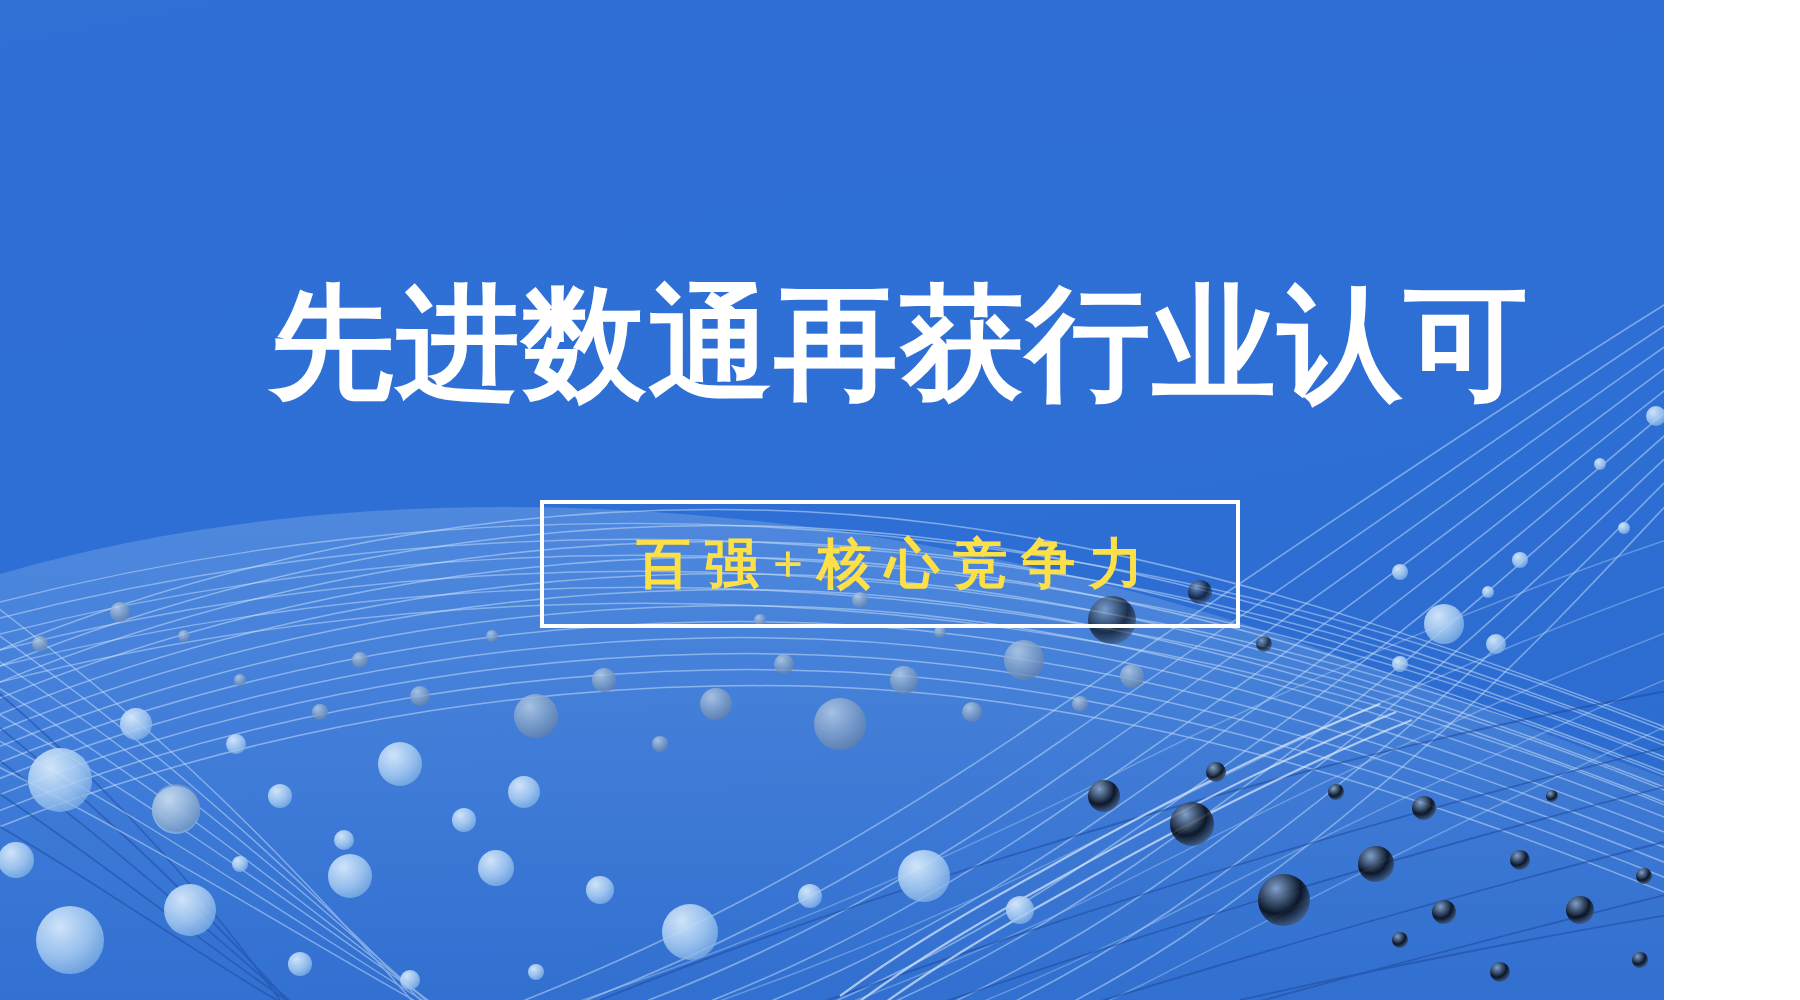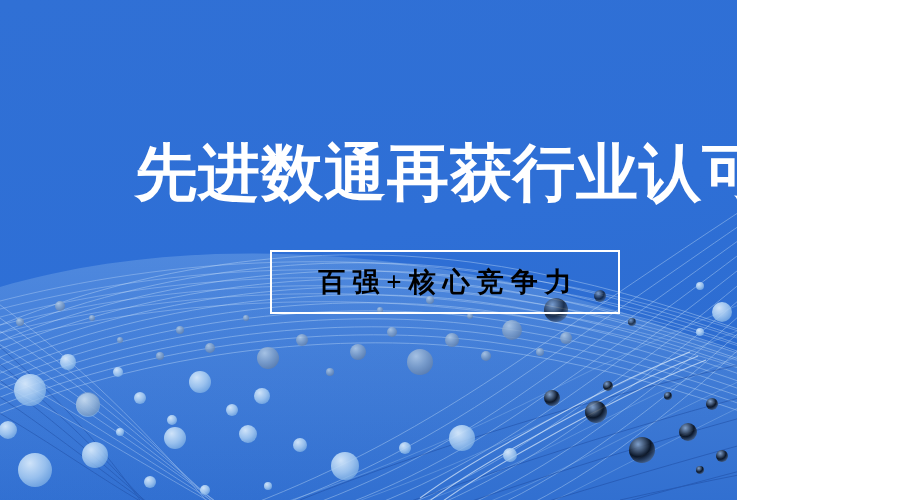--- a/index.html
+++ b/index.html
@@ -3,21 +3,21 @@
 <meta charset="utf-8">
 <title>Banner</title>
 <style>
   html, body {
     margin: 0;
     padding: 0;
     background: #ffffff;
   }
   #banner {
     position: relative;
-    width: 737px;
+    width: 832px;
     height: 500px;
     overflow: hidden;
     background: #2e6fd6;
     font-family: "Liberation Serif", "DejaVu Serif", serif;
     user-select: none;
   }
   #bg-svg {
     position: absolute;
     left: 0;
     top: 0;
@@ -55,21 +55,21 @@
     left: 270px;
     width: 350px;
     height: 64px;
     box-sizing: border-box;
     border: 2px solid #ffffff;
     display: flex;
     align-items: center;
     justify-content: center;
   }
   #subtitle-text {
-    color: #000000;
+    color: #fde047;
     font-family: "Liberation Serif", "DejaVu Serif", serif;
     font-weight: bold;
     font-size: 27px;
     line-height: 30px;
     letter-spacing: 7px;
     text-indent: 7px;
     white-space: nowrap;
   }
 </style>
 </head>

